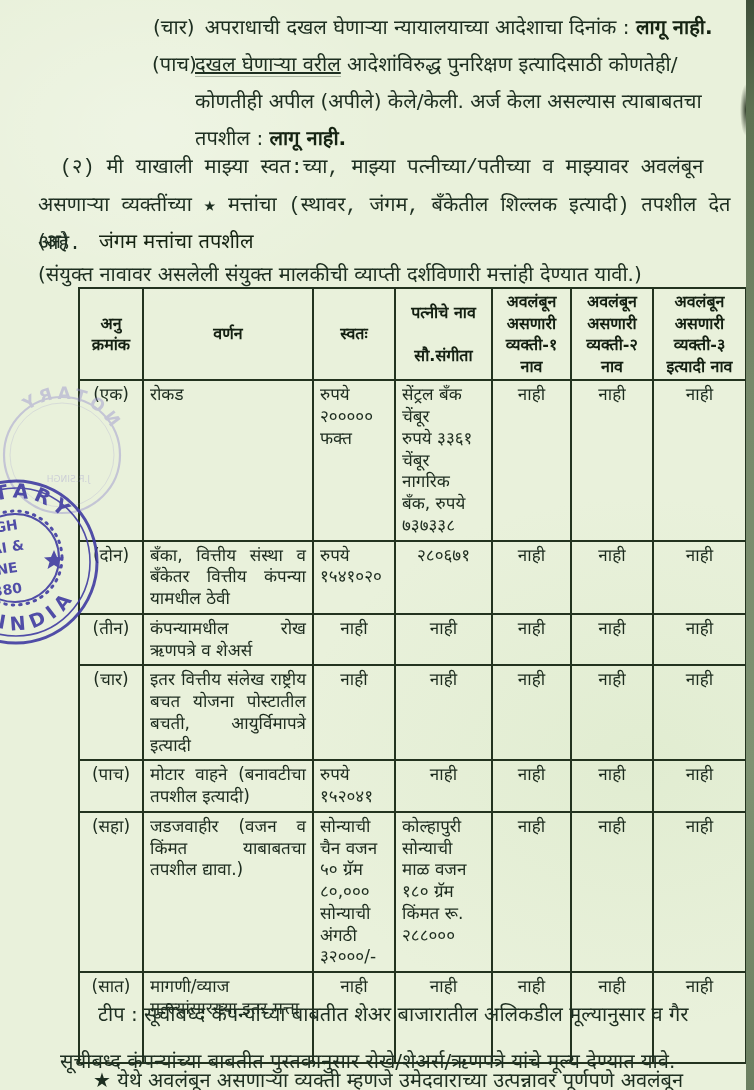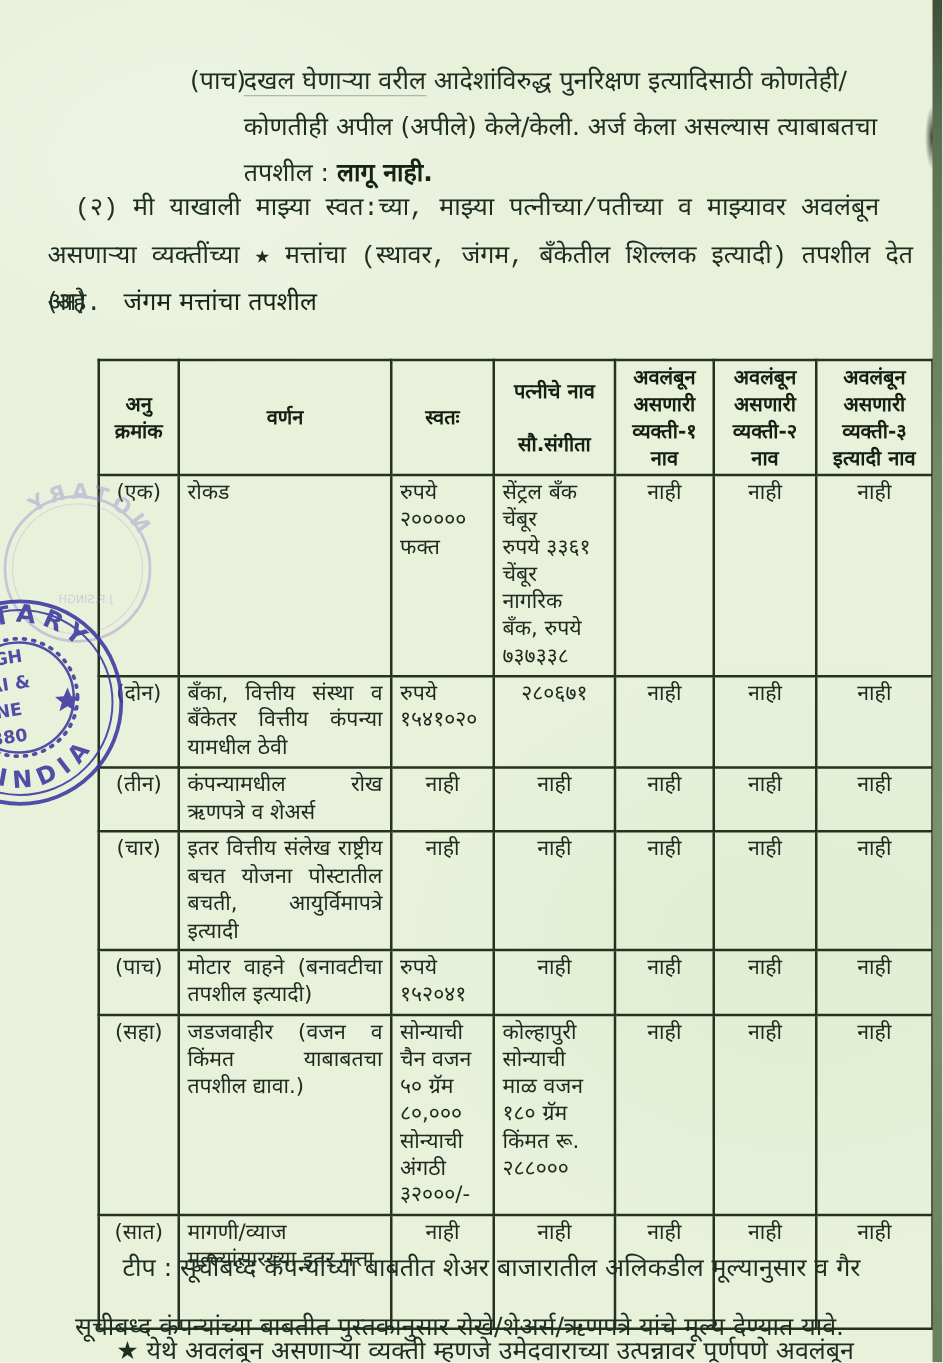--- a/index.html
+++ b/index.html
@@ -17,21 +17,21 @@
   .edge-strip{
     position:absolute;right:0;top:0;width:8px;height:100%;
     background:linear-gradient(180deg,#3f4f39 0%,#5d7152 10%,#76896a 35%,#7e9272 70%,#6b7f60 100%);
   }
   .edge-smudge{
     position:absolute;right:2px;top:84px;width:12px;height:52px;border-radius:50%;
     background:radial-gradient(closest-side,#2e3b28,rgba(46,59,40,0));
   }
   .txt{position:absolute;font-size:20px;line-height:37px;}
   .b{font-weight:700;color:#152312;}
-  .u{border-bottom:1.5px solid #44584360;}
+  .u{border-bottom:1.5px solid #44584360;text-decoration:underline;}
   .item4{left:153px;top:9px;width:590px;}
   .item4 .lbl{margin-right:10px;}
   .item5{left:152px;top:46px;width:588px;padding-left:43px;box-sizing:border-box;}
   .item5 .lbl{position:absolute;left:0;top:0;}
   .sec2{left:38px;top:149px;width:700px;text-indent:22px;line-height:38px;font-family:Liberation Mono, monospace;}
   .suba{left:38px;top:223px;}
   .suba .title{font-weight:400;margin-left:30px;color:#152312;}
   .jointnote{left:38px;top:256px;width:700px;}
   
   table.assets{
@@ -61,33 +61,37 @@
   
   .tip{left:60px;top:991px;width:662px;text-indent:38px;line-height:47px;}
   .starnote{left:93px;top:1062px;width:650px;}
   .stamp-wrap{position:absolute;left:-12px;top:370px;width:180px;height:330px;pointer-events:none;}
 </style>
 </head>
 <body>
 
 <div class="page">
 
+  <div class="txt item4">
+    <span class="lbl">(चार)</span><span>अपराधाची दखल घेणाऱ्या न्यायालयाच्या आदेशाचा दिनांक : </span><span class="b">लागू नाही.</span>
+  </div>
 
   <div class="txt item5">
     <span class="lbl">(पाच)</span><span class="u">दखल घेणाऱ्या वरील</span><span> आदेशांविरुद्ध पुनरिक्षण इत्यादिसाठी कोणतेही/कोणतीही अपील (अपीले) केले/केली. अर्ज केला असल्यास त्याबाबतचा तपशील : </span><span class="b">लागू नाही.</span>
   </div>
 
   <div class="txt sec2">
     <span>(२)</span><span> मी याखाली माझ्या स्वत:च्या, माझ्या पत्नीच्या/पतीच्या व माझ्यावर अवलंबून असणाऱ्या व्यक्तींच्या </span><span>★</span><span> मत्तांचा (स्थावर, जंगम, बँकेतील शिल्लक इत्यादी) तपशील देत आहे.</span>
   </div>
 
   <div class="txt suba">
     <span>(अ)</span><span class="title">जंगम मत्तांचा तपशील</span>
   </div>
 
+  <div class="txt jointnote">(संयुक्त नावावर असलेली संयुक्त मालकीची व्याप्ती दर्शविणारी मत्तांही देण्यात यावी.)</div>
 
   <table class="assets">
     <colgroup>
       <col style="width:64px">
         <col style="width:170px">
         <col style="width:82px">
         <col style="width:97px">
         <col style="width:79px">
         <col style="width:82px">
         <col style="width:93px">

